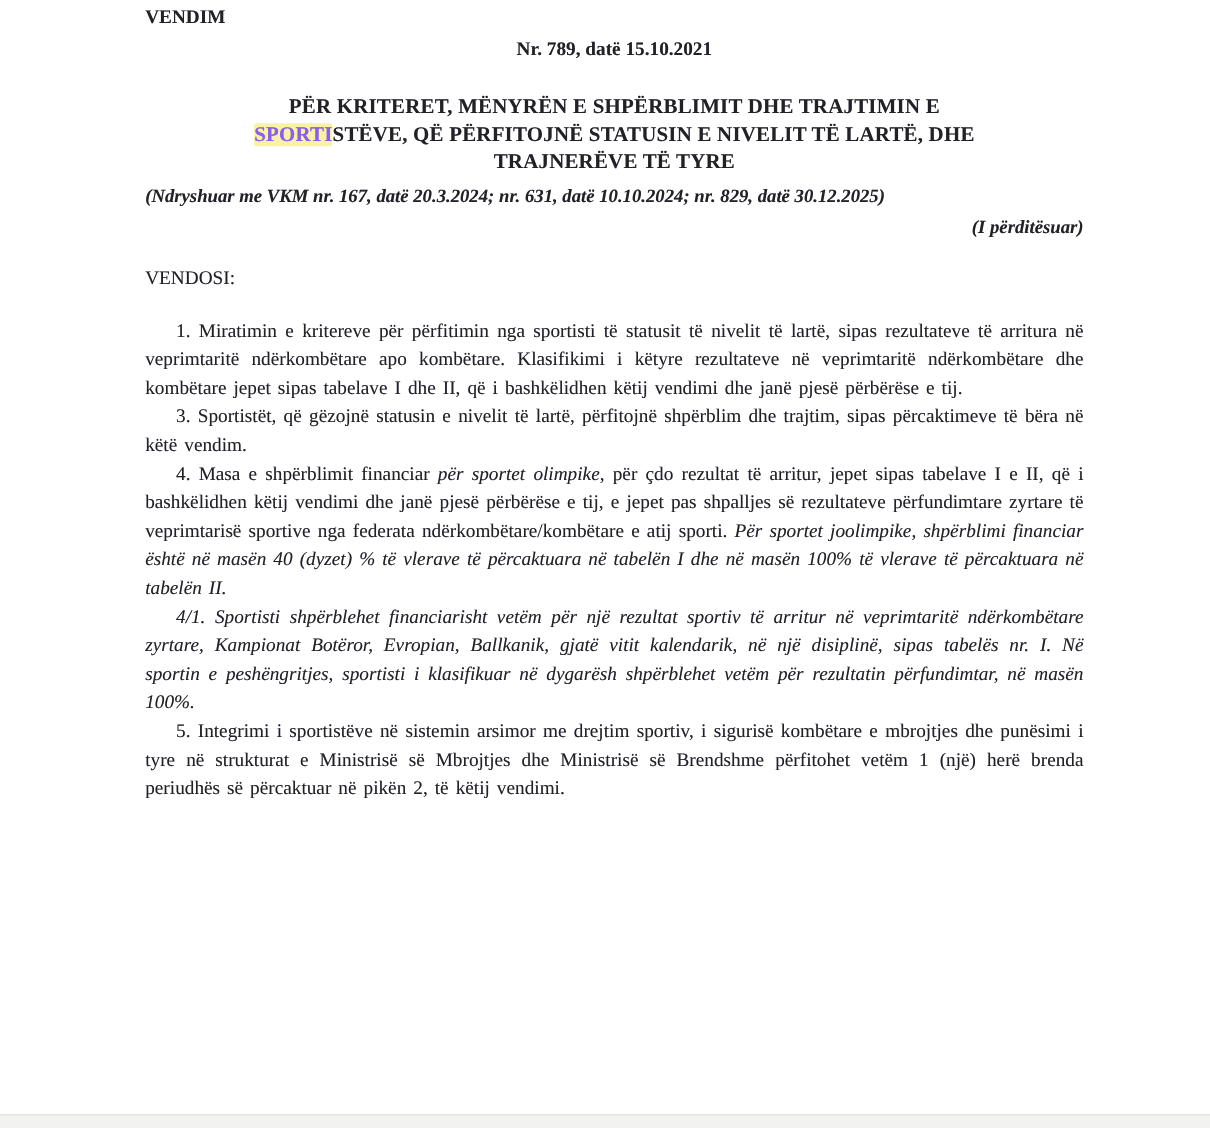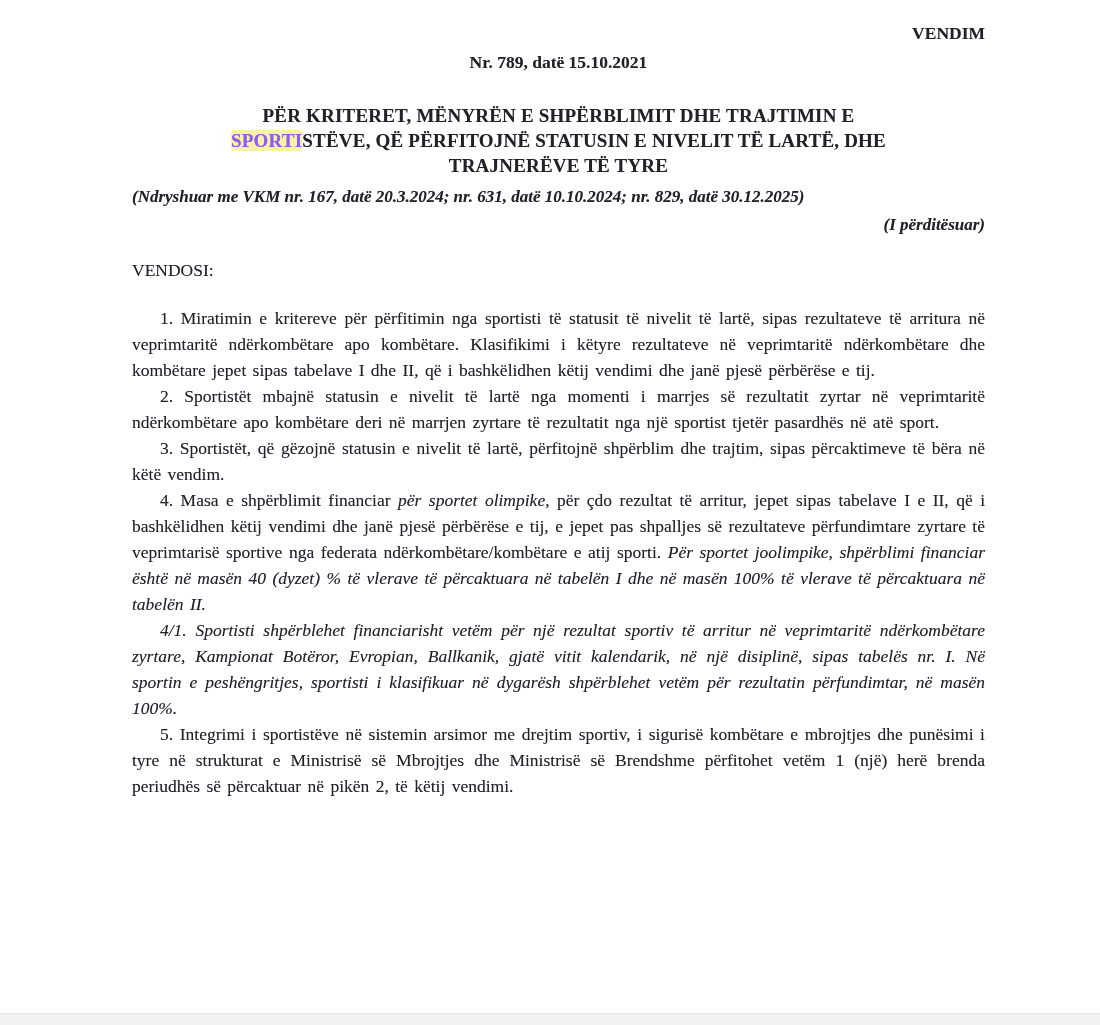--- a/index.html
+++ b/index.html
@@ -14,25 +14,25 @@
     font-family: "Liberation Serif", "DejaVu Serif", serif;
     color: #212126;
     text-shadow: 0 0 0.6px rgba(30, 30, 80, 0.35);
   }
   .page {
     box-sizing: border-box;
     width: 1100px;
     padding: 4px 115px 0 132px;
   }
   .doc-type {
-    text-align: right;
+    text-align: left;
     font-weight: bold;
     font-size: 17.5px;
     line-height: 22px;
-    margin: 18px 0 0 0;
+    margin: 0 0 0 0;
   }
   .doc-number {
     text-align: center;
     font-weight: bold;
     font-size: 17.5px;
     line-height: 22px;
     margin: 7px 0 0 0;
   }
   .doc-title {
     text-align: center;
@@ -117,21 +117,20 @@
 
   <div class="amendment">(Ndryshuar me VKM nr. 167, datë 20.3.2024; nr. 631, datë 10.10.2024; nr. 829, datë 30.12.2025)</div>
 
   <div class="updated">(I përditësuar)</div>
 
 
   <div class="vendosi">VENDOSI:</div>
 
   <div id="paragraphs" class="body-text">
       <p class="body-para"><span>1. Miratimin e kritereve për përfitimin nga sportisti të statusit të nivelit të lartë, sipas rezultateve të arritura në veprimtaritë ndërkombëtare apo kombëtare. Klasifikimi i këtyre rezultateve në veprimtaritë ndërkombëtare dhe kombëtare jepet sipas tabelave I dhe II, që i bashkëlidhen këtij vendimi dhe janë pjesë përbërëse e tij.</span></p>
-      <p class="body-para"><span>2. Sportistët mbajnë statusin e nivelit të lartë nga momenti i marrjes së rezultatit zyrtar në veprimtaritë ndërkombëtare apo kombëtare deri në marrjen zyrtare të rezultatit nga një sportist tjetër pasardhës në atë sport.</span></p>
       <p class="body-para"><span>3. Sportistët, që gëzojnë statusin e nivelit të lartë, përfitojnë shpërblim dhe trajtim, sipas përcaktimeve të bëra në këtë vendim.</span></p>
       <p class="body-para"><span>4. Masa e shpërblimit financiar </span><span class="it">për sportet olimpike</span><span>, për çdo rezultat të arritur, jepet sipas tabelave I e II, që i bashkëlidhen këtij vendimi dhe janë pjesë përbërëse e tij, e jepet pas shpalljes së rezultateve përfundimtare zyrtare të veprimtarisë sportive nga federata ndërkombëtare/kombëtare e atij sporti. </span><span class="it">Për sportet joolimpike, shpërblimi financiar është në masën 40 (dyzet) % të vlerave të përcaktuara në tabelën I dhe në masën 100% të vlerave të përcaktuara në tabelën II.</span></p>
       <p class="body-para"><span class="it">4/1. Sportisti shpërblehet financiarisht vetëm për një rezultat sportiv të arritur në veprimtaritë ndërkombëtare zyrtare, Kampionat Botëror, Evropian, Ballkanik, gjatë vitit kalendarik, në një disiplinë, sipas tabelës nr. I. Në sportin e peshëngritjes, sportisti i klasifikuar në dygarësh shpërblehet vetëm për rezultatin përfundimtar, në masën 100%.</span></p>
       <p class="body-para"><span>5. Integrimi i sportistëve në sistemin arsimor me drejtim sportiv, i sigurisë kombëtare e mbrojtjes dhe punësimi i tyre në strukturat e Ministrisë së Mbrojtjes dhe Ministrisë së Brendshme përfitohet vetëm 1 (një) herë brenda periudhës së përcaktuar në pikën 2, të këtij vendimi.</span></p>
     </div>
 
 </div>
 
 <div class="bottom-strip"></div>
 

